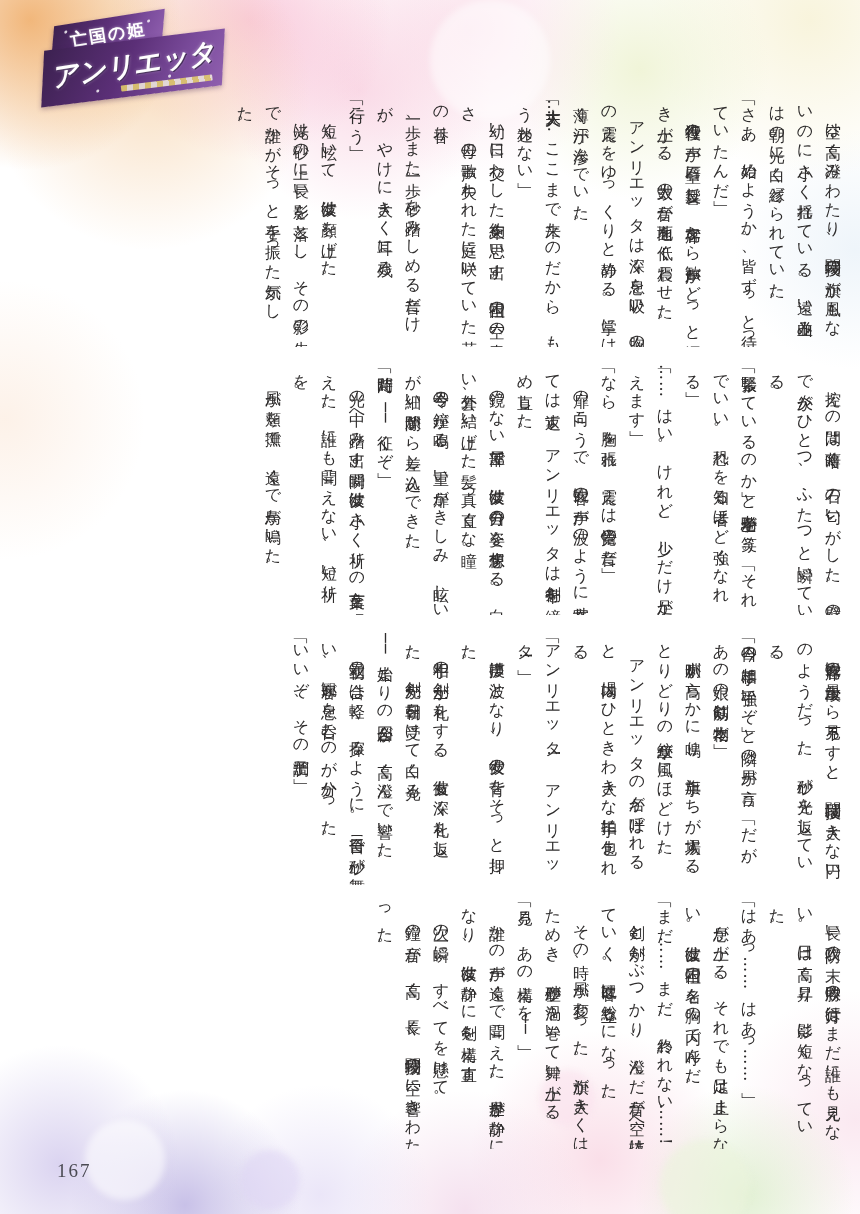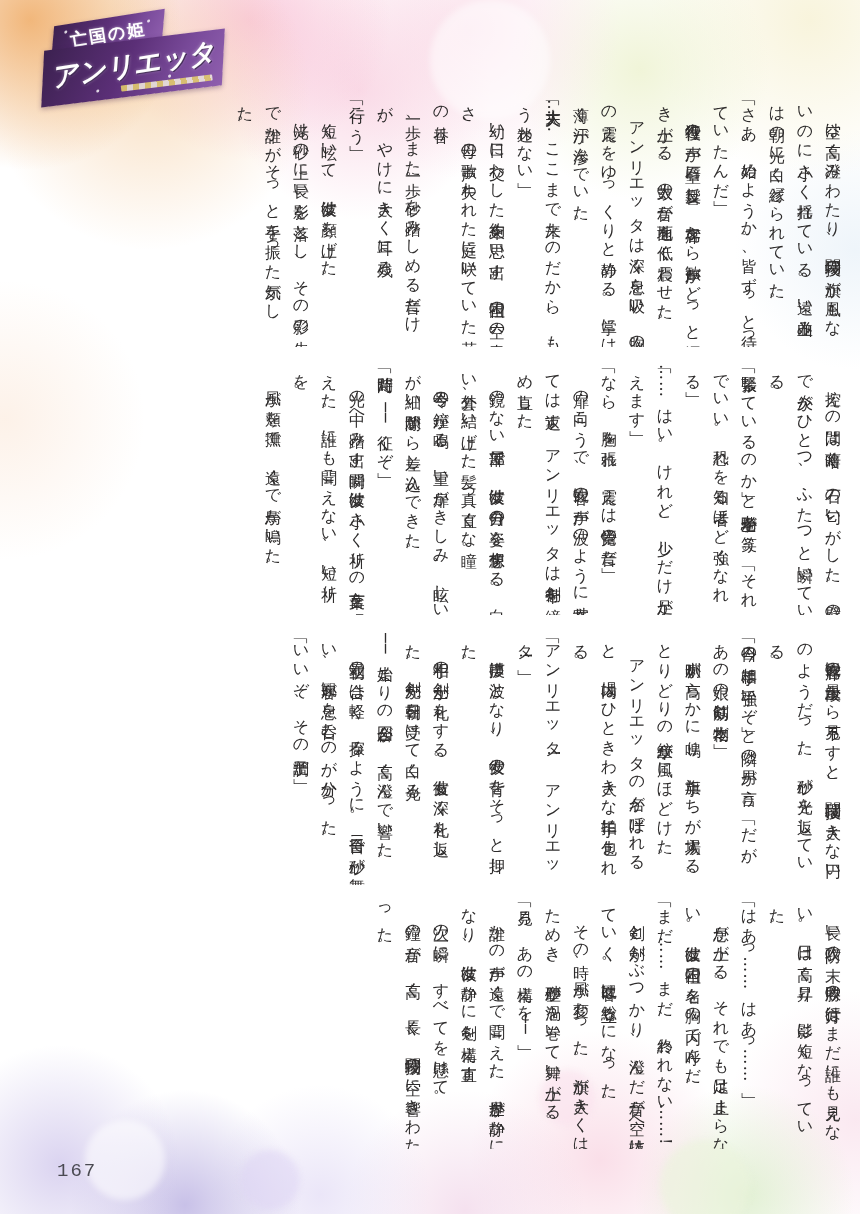--- a/index.html
+++ b/index.html
@@ -83,21 +83,21 @@
   .band-1{top:95px;}
   .band-2{top:363px;}
   .band-3{top:633px;}
   .band-4{top:897px;}
   .text-band p{margin:0;padding:0;}
   .text-band p.indent{text-indent:1em;}
 
   .page-number{
     position:absolute;left:57px;top:1160px;
     font-size:19px;color:#4a4a52;letter-spacing:2px;
-    font-family:Liberation Mono, monospace;
+    font-family:Liberation Serif, serif;
   }
 </style>
 </head>
 <body>
 
 <div class="page">
 
   <div class="bokeh b1"></div>
   <div class="bokeh b2"></div>
   <div class="bokeh b3"></div>

